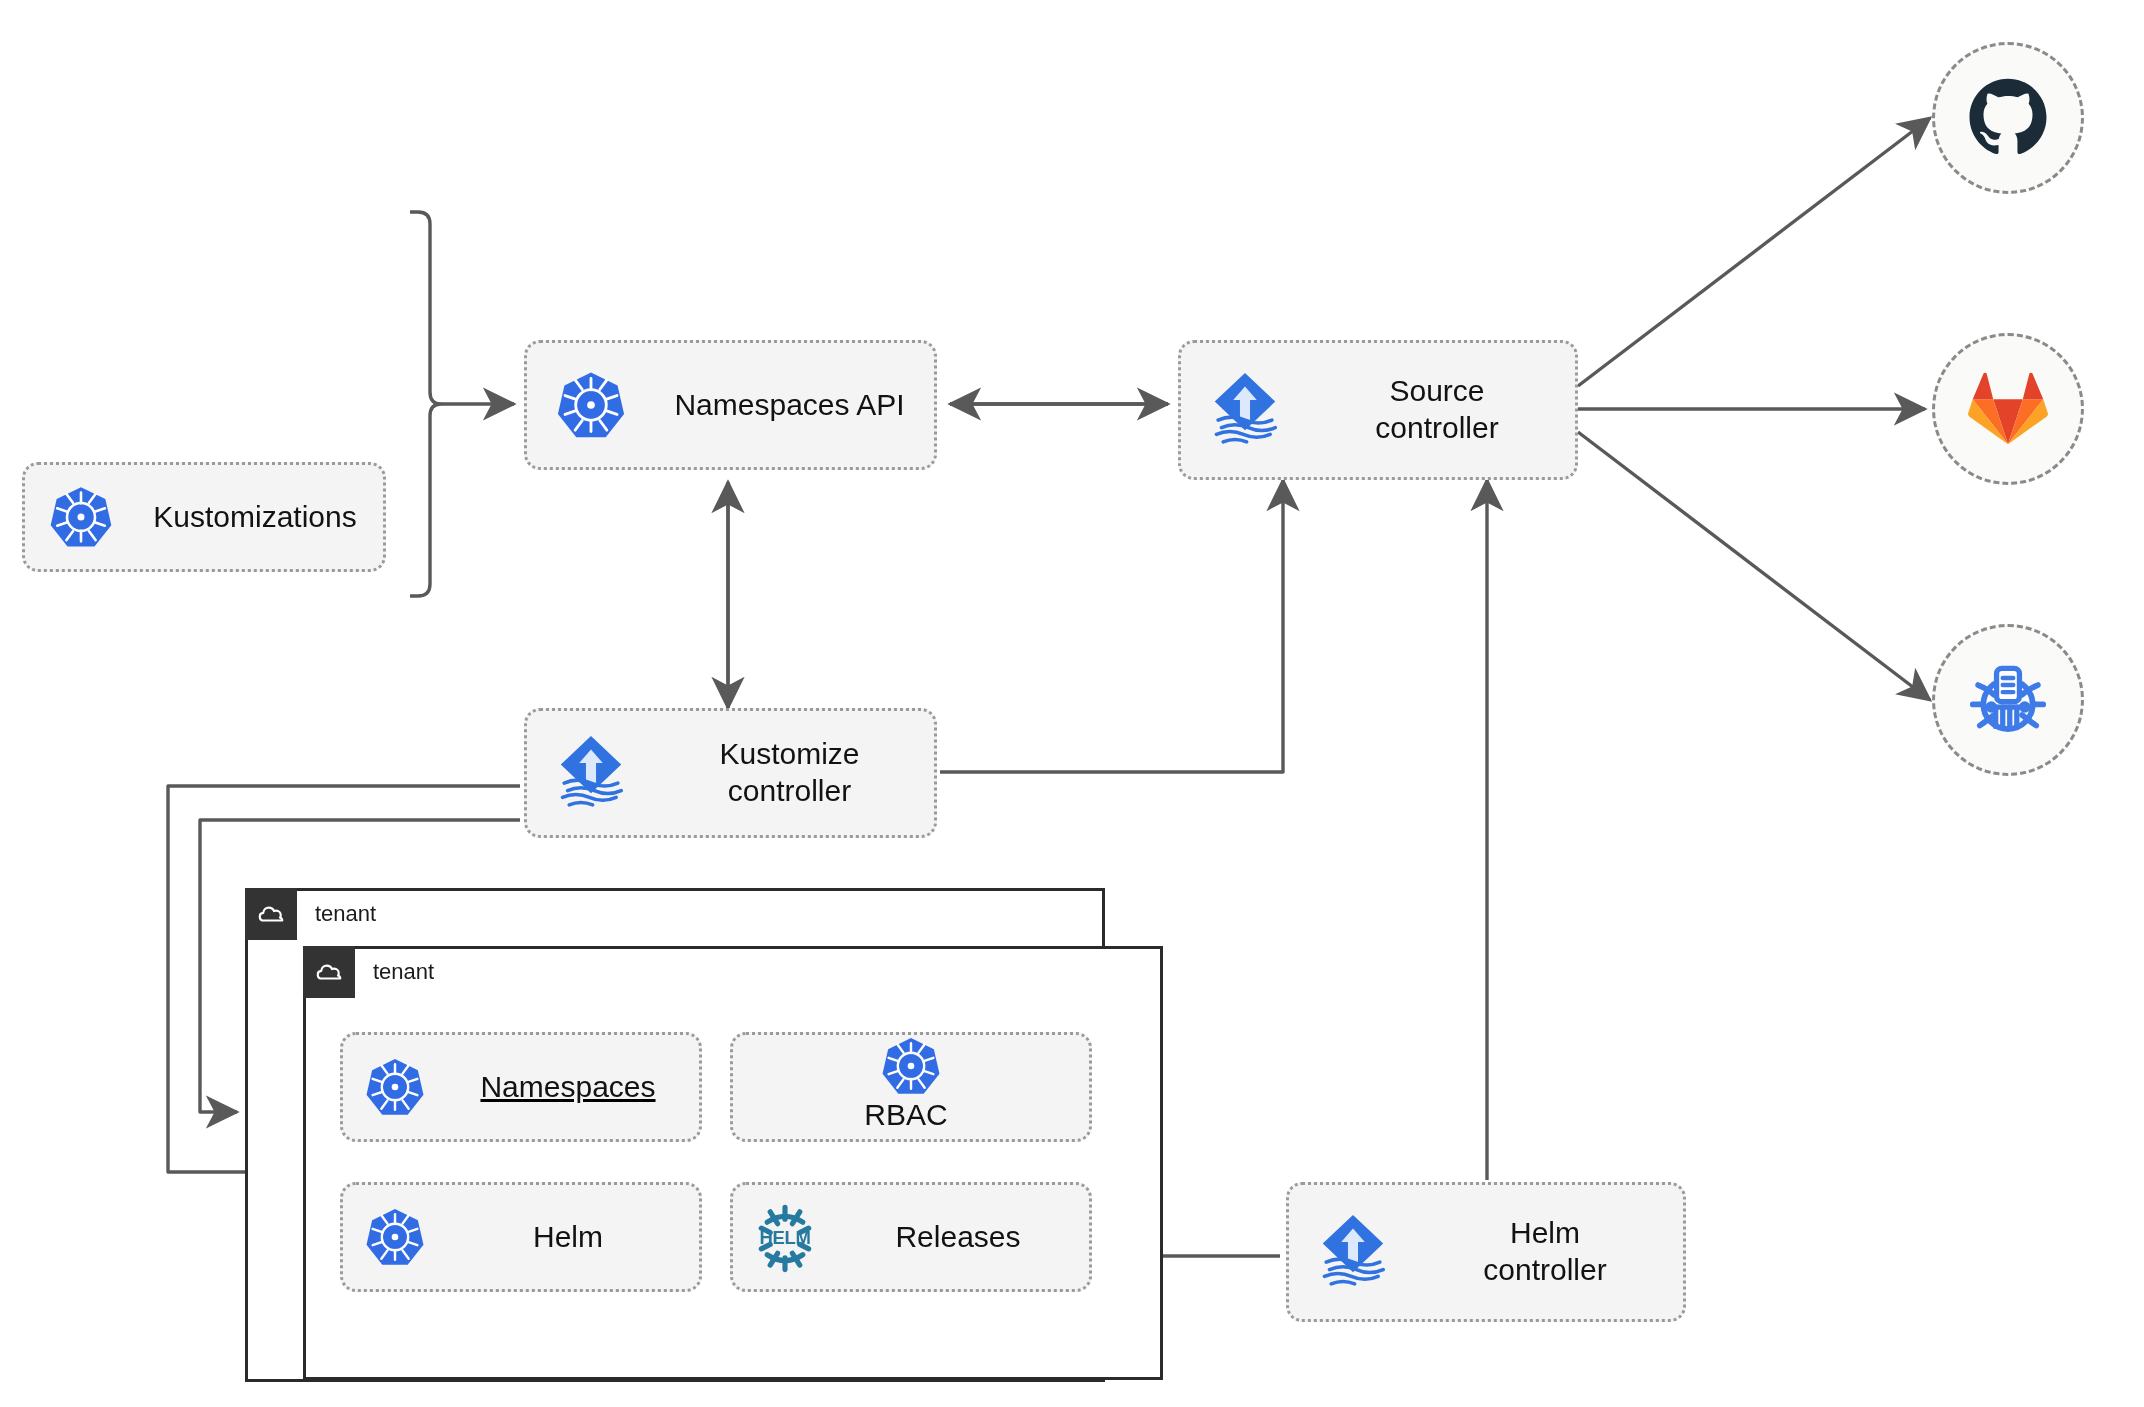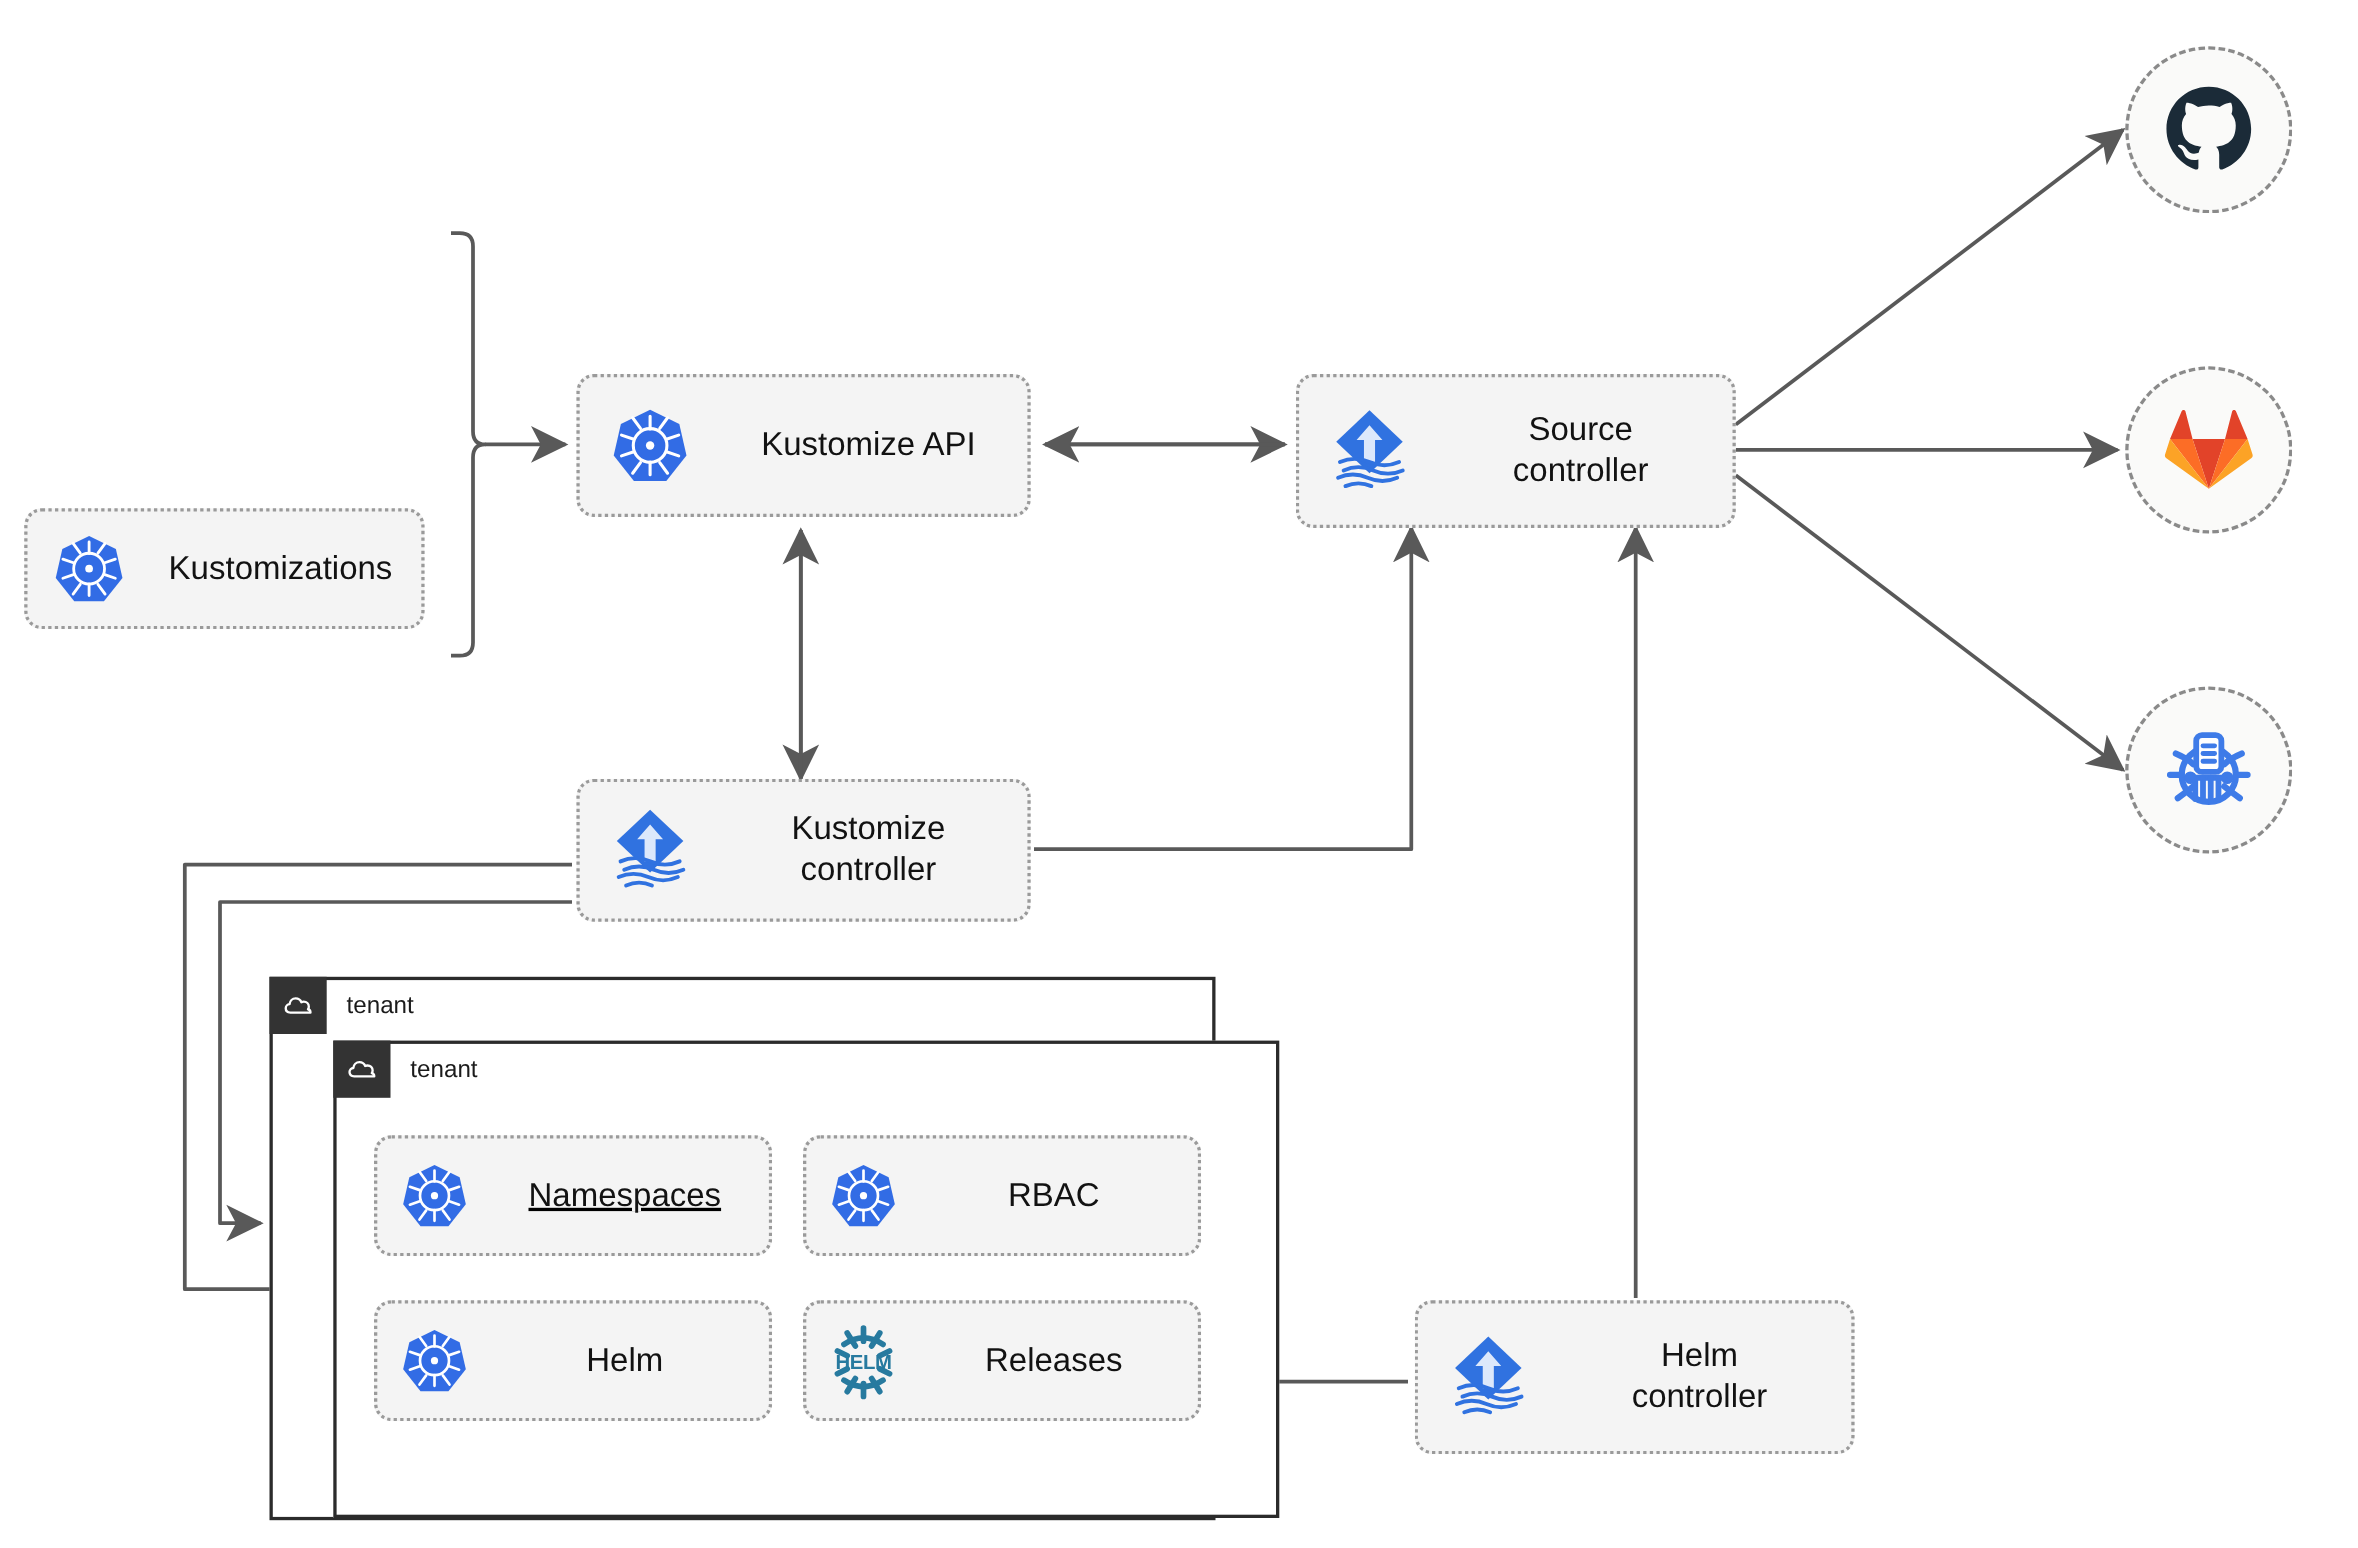--- a/index.html
+++ b/index.html
@@ -189,21 +189,21 @@
           <circle cx="32" cy="32" r="13.6"></circle>
           <path d="M32 8.4 L32 18.6 M32 45.4 L32 55.6
                    M8.9 23.6 L18.8 27.0 M45.2 37.0 L55.1 40.4
                    M8.9 40.4 L18.8 37.0 M45.2 27.0 L55.1 23.6
                    M17.9 54.4 L24.2 45.8 M39.8 18.2 L46.1 9.6
                    M46.1 54.4 L39.8 45.8 M24.2 18.2 L17.9 9.6"></path>
         </g>
         <circle cx="32" cy="32" r="3.4" fill="#ffffff"></circle>
       </svg>
     </div>
-    <div class="lbl">Kustomize API</div>
+    <div class="lbl">Namespaces API</div>
   </div>
 
   <div class="node" style="left:1178px;top:340px;width:400px;height:140px;">
     <div class="ico" style="width:128px;">
       <svg width="84" height="84" viewBox="0 0 100 100">
         <path d="M50 6 L86 40 L50 74 L14 40 Z" fill="#3072E0"></path>
         <path d="M50 22 L64 38 L56 38 L56 62 L44 62 L44 38 L36 38 Z" fill="#dce8fb"></path>
         <g fill="none" stroke="#3072E0" stroke-width="4.2" stroke-linecap="round">
           <path d="M18 62 Q34 55 50 62 Q66 69 82 62"></path>
           <path d="M22 71 Q38 64 54 71 Q70 78 86 71"></path>
@@ -261,21 +261,21 @@
                    M8.9 40.4 L18.8 37.0 M45.2 27.0 L55.1 23.6
                    M17.9 54.4 L24.2 45.8 M39.8 18.2 L46.1 9.6
                    M46.1 54.4 L39.8 45.8 M24.2 18.2 L17.9 9.6"></path>
         </g>
         <circle cx="32" cy="32" r="3.4" fill="#ffffff"></circle>
       </svg>
     </div>
     <div class="lbl">Namespaces</div>
   </div>
 
-  <div class="node" style="left:730px;top:1032px;width:362px;height:110px;z-index:6;">
+  <div class="node" style="left:730px;top:1032px;width:362px;height:110px;z-index:6;flex-direction:column;">
     <div class="ico" style="width:104px;">
       <svg width="62" height="62" viewBox="0 0 64 64">
         <path d="M32 3.2 L55.6 14.6 L61.4 40.1 L45.1 60.6 L18.9 60.6 L2.6 40.1 L8.4 14.6 Z" fill="#326CE5"></path>
         <g fill="none" stroke="#ffffff" stroke-width="2.5" stroke-linecap="round">
           <circle cx="32" cy="32" r="13.6"></circle>
           <path d="M32 8.4 L32 18.6 M32 45.4 L32 55.6
                    M8.9 23.6 L18.8 27.0 M45.2 37.0 L55.1 40.4
                    M8.9 40.4 L18.8 37.0 M45.2 27.0 L55.1 23.6
                    M17.9 54.4 L24.2 45.8 M39.8 18.2 L46.1 9.6
                    M46.1 54.4 L39.8 45.8 M24.2 18.2 L17.9 9.6"></path>

